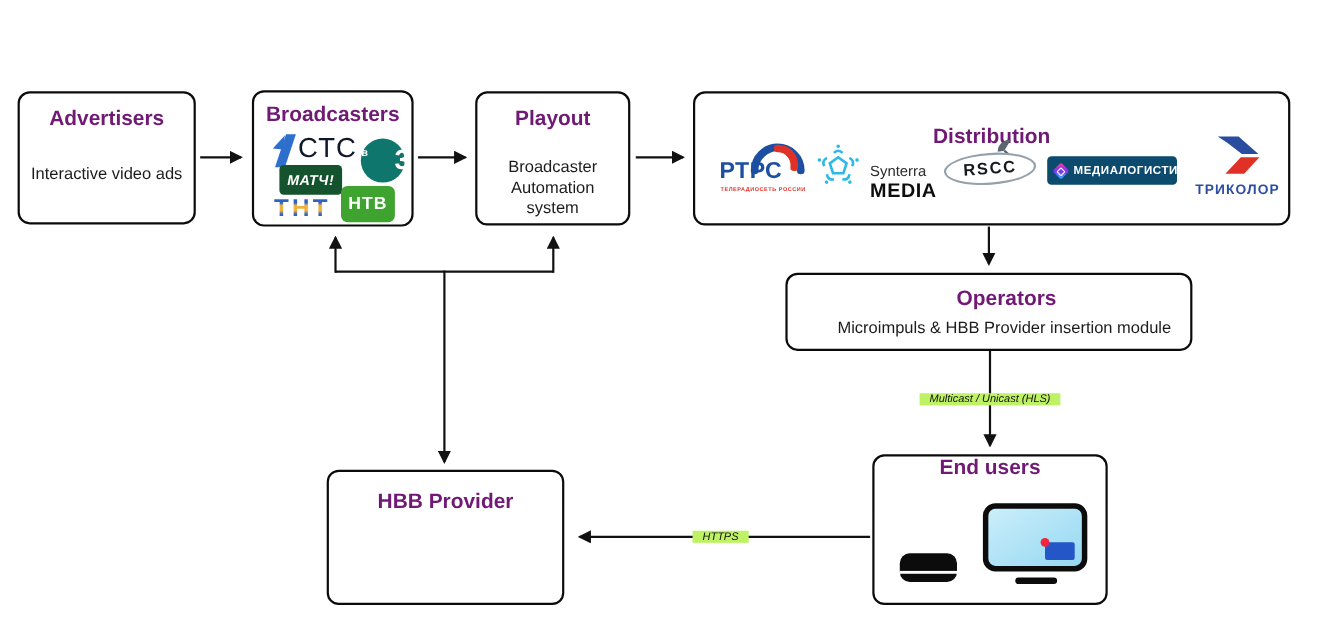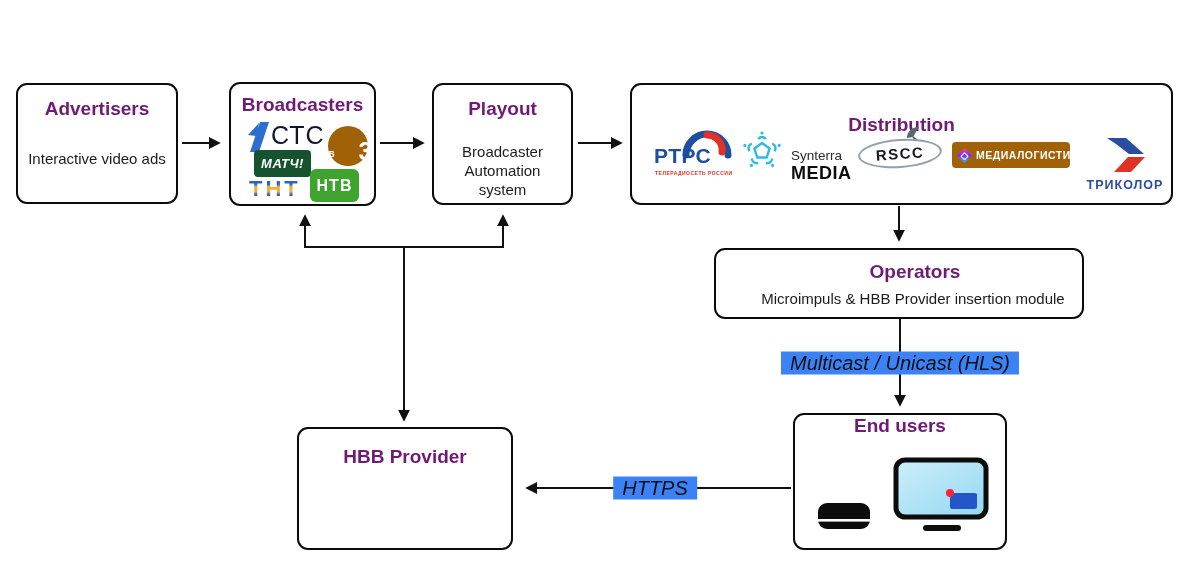--- a/index.html
+++ b/index.html
@@ -6,26 +6,26 @@
   body{font-family:"Liberation Sans", sans-serif;}
   .stage{position:relative;width:1200px;height:566px;background:#fff;overflow:hidden;}
   .page-title{position:absolute;left:14px;top:6px;font-size:27px;font-weight:800;color:#1f2730;letter-spacing:.2px;}
 
   .box{position:absolute;background:#fff;border:2px solid #0b0b0b;border-radius:11px;box-sizing:border-box;text-align:center;z-index:2;}
   .box-title{font-weight:700;font-size:19px;color:#701a75;}
   .box-sub{font-size:15px;color:#1b1b1b;line-height:19px;}
 
   .overlay{position:absolute;left:0;top:0;z-index:1;pointer-events:none;}
 
-  .edge-label{position:absolute;z-index:3;font-style:italic;font-size:20px;color:#101010;background:#3b82f6;padding:0 9px;white-space:nowrap;transform:translate(-50%,-50%);}
+  .edge-label{position:absolute;z-index:3;font-style:italic;font-size:10px;color:#101010;background:#bef264;padding:0 9px;white-space:nowrap;transform:translate(-50%,-50%);}
 
   
   .logo-ch1{position:absolute;left:15px;top:36px;}
   .logo-ctc{position:absolute;left:40px;top:37px;font-size:25px;font-weight:400;color:#0f172a;letter-spacing:1px;}
-  .logo-tv3{position:absolute;left:97px;top:42px;width:40px;height:40px;border-radius:50%;background:#a16207;color:#fff;display:flex;align-items:flex-end;justify-content:center;gap:24px;}
+  .logo-tv3{position:absolute;left:97px;top:42px;width:40px;height:40px;border-radius:50%;background:#0f766e;color:#fff;display:flex;align-items:center;justify-content:center;gap:24px;}
   .logo-tv3 .small{font-size:10px;font-weight:700;transform:translateY(-7px);}
   .logo-tv3 .big{font-size:25px;font-weight:700;}
   .logo-match{position:absolute;left:23px;top:66px;width:57px;height:27px;background:#14532d;color:#fff;border-radius:4px;display:flex;align-items:center;justify-content:center;font-weight:700;font-style:italic;font-size:13px;letter-spacing:.5px;}
   .logo-tnt{position:absolute;left:18px;top:92px;font-size:22px;font-weight:800;letter-spacing:3px;color:#2f62c1;background:linear-gradient(180deg,#2f62c1 0%,#2f62c1 32%,#f0b03c 42%,#f0b03c 60%,#2f62c1 72%,#2f62c1 100%);-webkit-background-clip:text;background-clip:text;-webkit-text-fill-color:transparent;}
   .logo-ntv{position:absolute;left:79px;top:85px;width:49px;height:33px;background:#3fa32f;border-radius:6px;color:#fff;font-weight:800;font-size:16px;letter-spacing:1px;display:flex;align-items:center;justify-content:center;}
 
   
   .logo-rtrs{position:absolute;left:22px;top:36px;width:80px;height:58px;}
   .rtrs-arc{position:absolute;right:0;top:0;}
   .rtrs-text{position:absolute;left:0;bottom:11px;font-size:21px;font-weight:800;color:#1c4fa1;letter-spacing:.5px;}
@@ -33,26 +33,26 @@
 
   .logo-synterra{position:absolute;left:108px;top:40px;width:116px;height:48px;display:flex;align-items:center;gap:7px;}
   .syn-txt{display:flex;flex-direction:column;align-items:flex-start;line-height:1.05;margin-top:34px;}
   .syn1{font-size:13.5px;color:#2b2b2b;}
   .syn2{font-size:18px;font-weight:800;color:#0d0d0d;letter-spacing:.5px;}
 
   .logo-rscc{position:absolute;left:226px;top:42px;width:88px;height:46px;}
   .rscc-oval{position:absolute;left:0;top:12px;width:84px;height:29px;border:2.5px solid #94a1ab;border-radius:50%;background:#fff;display:flex;align-items:center;justify-content:center;font-weight:800;font-size:15px;letter-spacing:1.5px;color:#15191d;transform:rotate(-4deg);box-sizing:border-box;}
   .rscc-dish{position:absolute;left:46px;top:-3px;}
 
-  .logo-medialog{position:absolute;left:320px;top:57px;width:118px;height:26px;background:#a16207;border-radius:4px;display:flex;align-items:center;gap:6px;padding:0 7px;box-sizing:border-box;}
+  .logo-medialog{position:absolute;left:320px;top:57px;width:118px;height:26px;background:#0c4a6e;border-radius:4px;display:flex;align-items:center;gap:6px;padding:0 7px;box-sizing:border-box;}
   .ml-diamond{width:11px;height:11px;flex:0 0 11px;transform:rotate(45deg);background:linear-gradient(135deg,#ff3d9a 0%,#7b2ff7 50%,#27c4f4 100%);border-radius:2px;position:relative;}
   .ml-diamond::after{content:"";position:absolute;inset:2.5px;border:1.5px solid #fff;border-radius:1px;}
   .ml-text{color:#fff;font-weight:700;font-size:10.5px;letter-spacing:.5px;white-space:nowrap;}
 
-  .logo-tricolor{position:absolute;left:452px;top:52px;width:82px;height:58px;text-align:center;}
+  .logo-tricolor{position:absolute;left:452px;top:38px;width:82px;height:58px;text-align:center;}
   .tricolor-text{font-size:12.5px;font-weight:800;color:#2b4da0;letter-spacing:1px;margin-top:1px;}
 
   
   .stb-icon{position:absolute;left:22px;top:85px;}
   .tv-icon{position:absolute;left:98px;top:42px;}
   .tv-stand{position:absolute;left:128px;top:110px;width:38px;height:6px;background:#0c0c0c;border-radius:3px;}
 </style>
 </head>
 <body>
 

